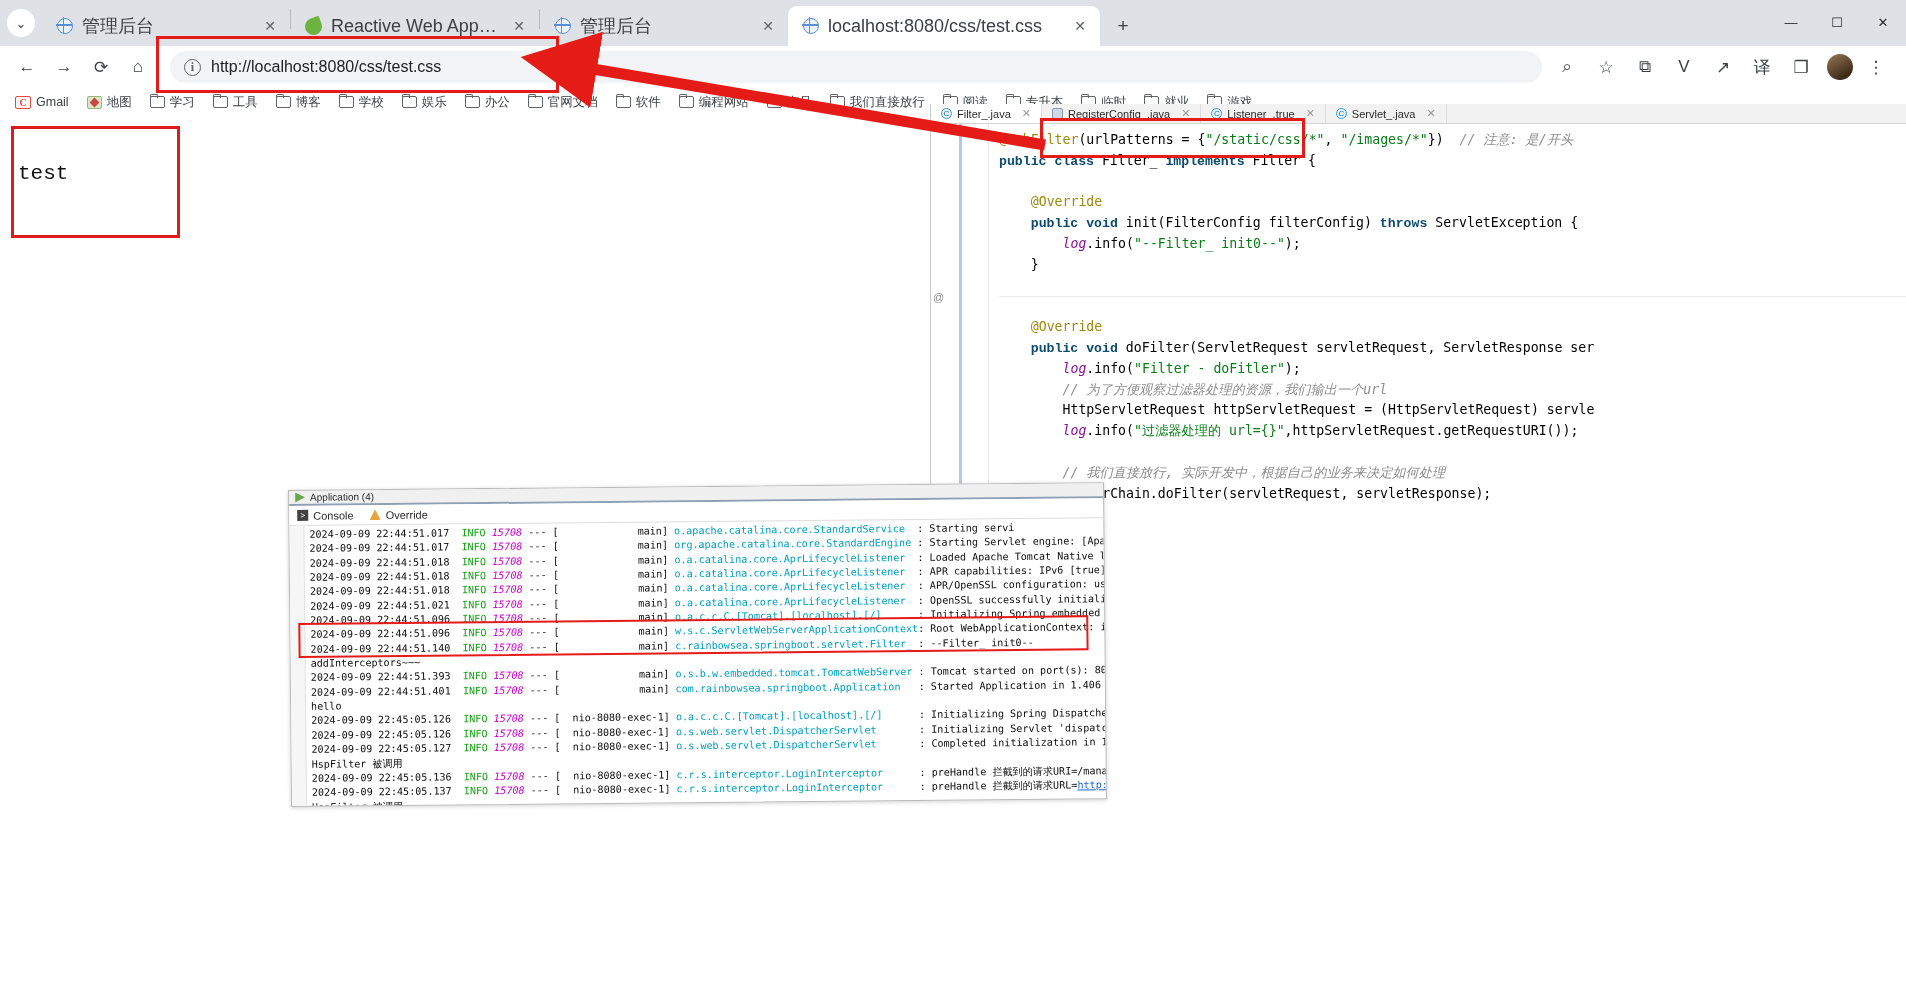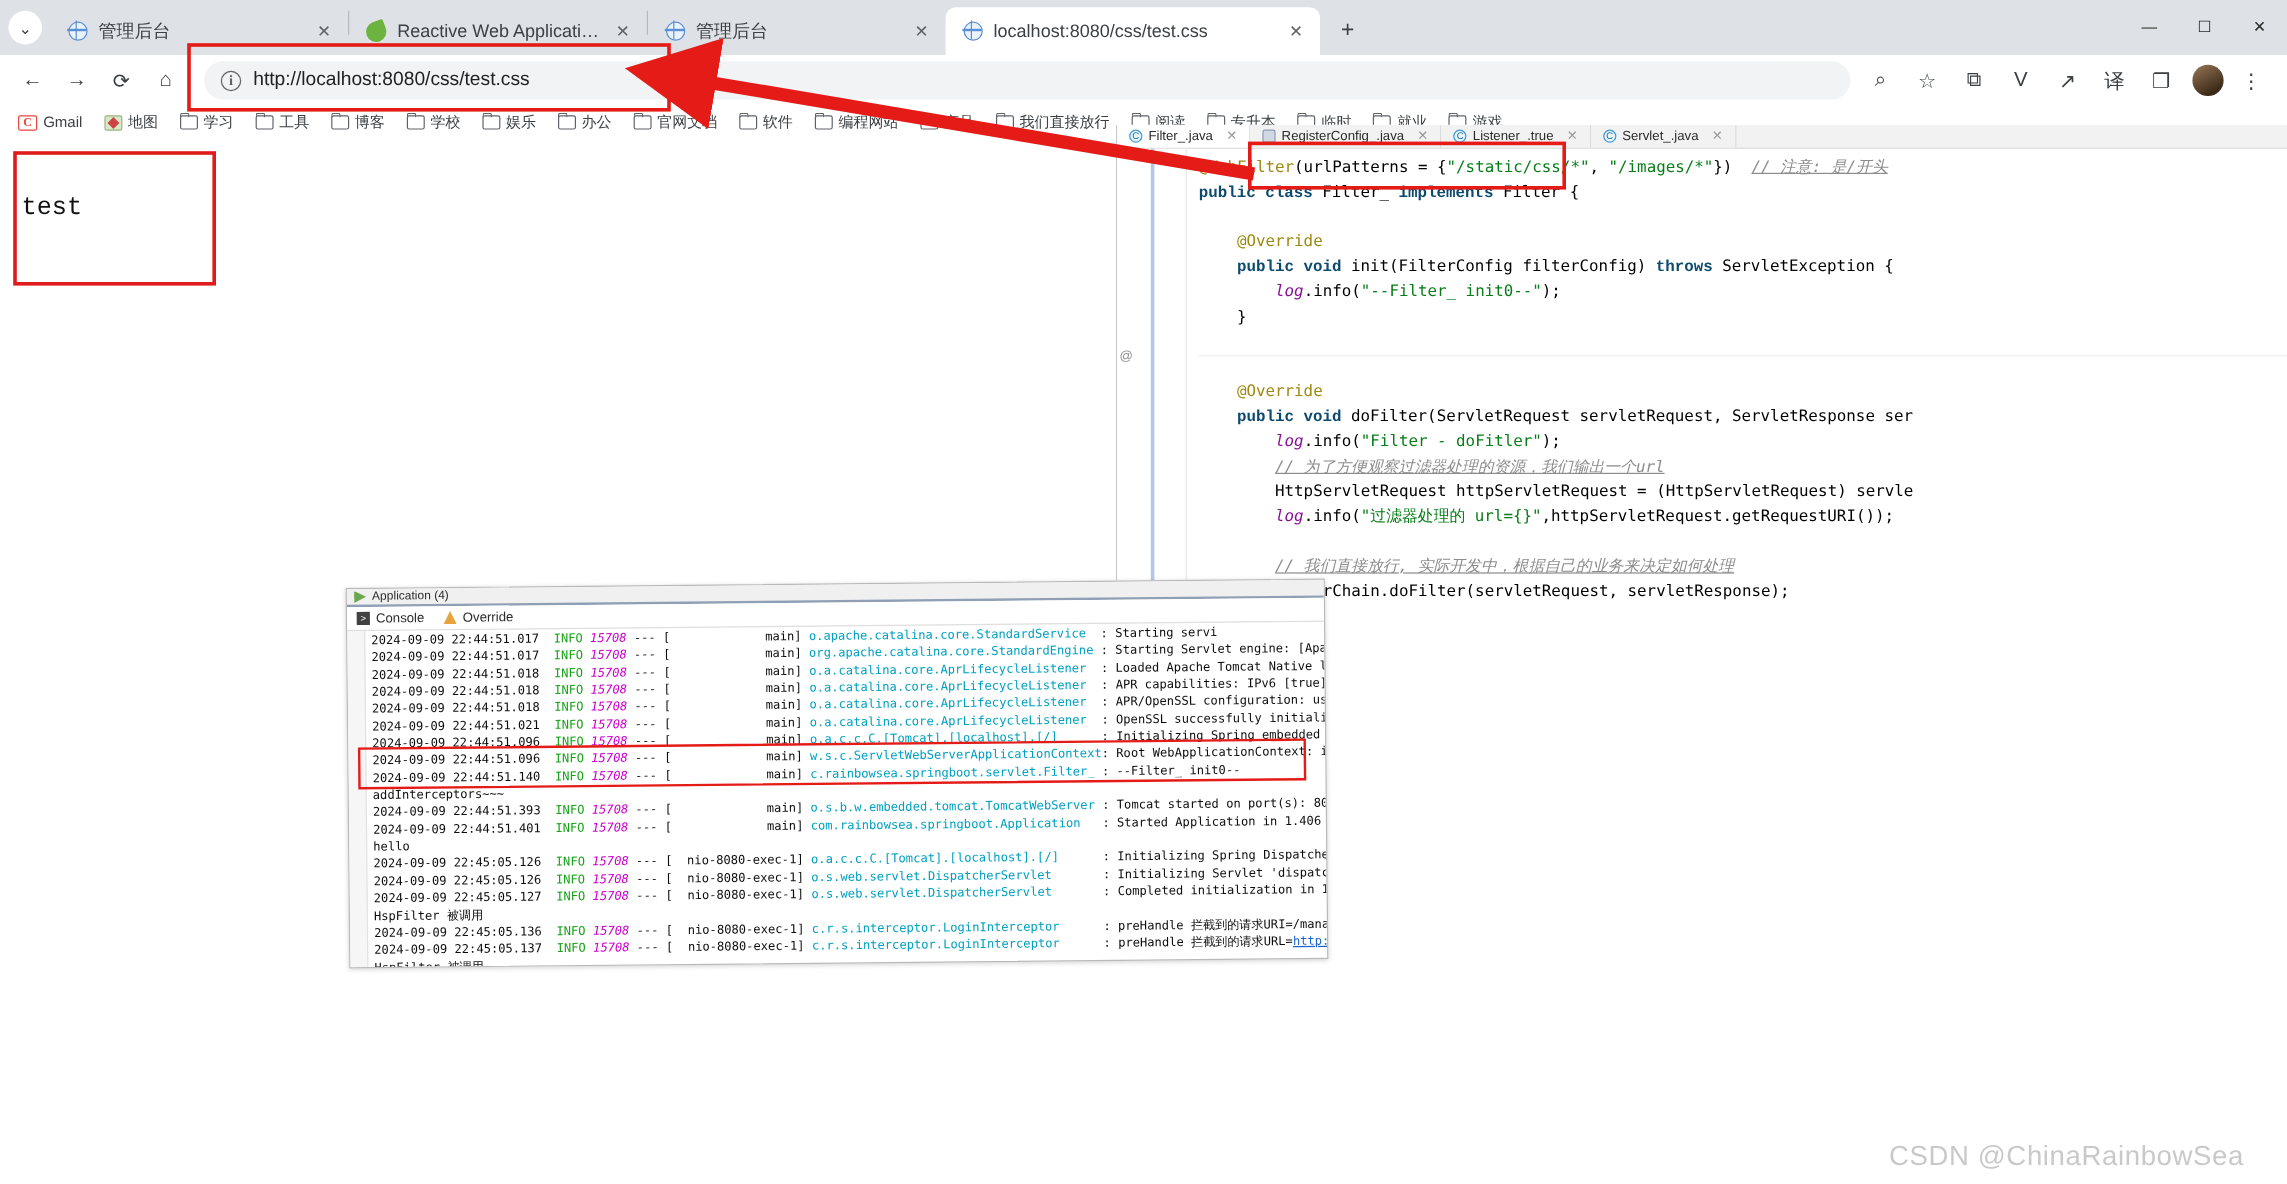--- a/index.html
+++ b/index.html
@@ -31,21 +31,21 @@
     border-radius: 9px 9px 0 0; min-width: 0;
     background: transparent;
   }
   .tab.inactive { width: 248px; }
   .tab.active { width: 312px; background: #ffffff; }
   .tab-fav {
     width: 17px; height: 17px; flex: 0 0 17px;
     display:flex; align-items:center; justify-content:center;
   }
   .tab-title {
-    flex: 1 1 auto; font-size: 15px; color: #3c4043;
+    flex: 1 1 auto; font-size: 18px; color: #3c4043;
     white-space: nowrap; overflow: hidden; text-overflow: ellipsis;
   }
   .tab-x {
     width: 20px; height: 20px; flex: 0 0 20px; border-radius: 50%;
     display: flex; align-items: center; justify-content: center;
     font-size: 14px; color: #5f6368; cursor: pointer;
   }
   .tab-sep { width: 1px; height: 20px; background: #b6babf; align-self: center; margin-bottom: 8px;}
   .newtab {
     width: 34px; height: 34px; border-radius: 50%; margin: 0 0 3px 6px;
@@ -154,21 +154,21 @@
   .ide-ico-cfg { width: 11px; height: 11px; background:#cfd8e3; border:1px solid #8a9bae;
                  border-radius:2px; }
   .ide-body { position: relative; height: 405px; background: #fff; display: flex; }
   .ide-gutter { width: 58px; background: #fff; border-right: 1px solid #e8e8e8; position: relative; }
   .ide-gutter .barL { position: absolute; left: 28px; top: 0; bottom: 0; width: 3px; background:#b3c8e8; }
   .ide-code { flex: 1 1 auto; padding: 6px 0 0 10px; font-size: 13.2px; line-height: 20.8px;
               color: #080808; white-space: pre; overflow: hidden; }
   .kw   { color: #0c4a6e; font-weight: 600; font-family: Liberation Mono, monospace; }
   .ann  { color: #9e880d; }
   .str  { color: #067d17; }
-  .cmt  { color: #8c8c8c; font-style: italic; text-decoration: underline; }
+  .cmt  { color: #8c8c8c; font-style: italic; }
   .fld  { color: #871094; font-style: italic; }
   .typ  { color: #000; }
   .codeline { height: 20.8px; }
   .blank { height: 20.8px; }
   .sep-line { border-top: 1px solid #ededed; }
   .webfilter-rect {
     position: absolute; left: 1040px; top: 118px; width: 265px; height: 40px;
     border: 3px solid #e41b17; z-index: 62; pointer-events: none;
   }
   .at-mark { position: absolute; left: 933px; top: 291px; font-size: 11px; color:#8f8f8f;
@@ -427,14 +427,13 @@
   <div class="webfilter-rect"></div>
   <svg class="arrow-svg" viewBox="0 0 1906 987">
     <defs>
       <marker id="ah" markerWidth="7" markerHeight="7" refX="2" refY="3.5" orient="auto">
         <polygon points="0,0 7,3.5 0,7" fill="#e41b17"></polygon>
       </marker>
     </defs>
     <line x1="1045" y1="145" x2="575" y2="66" stroke="#e41b17" stroke-width="11" marker-end="url(#ah)"></line>
   </svg>
 
-  <div class="wm">CSDN @ChinaRainbowSea</div>
 </div>
 
 </body></html>

